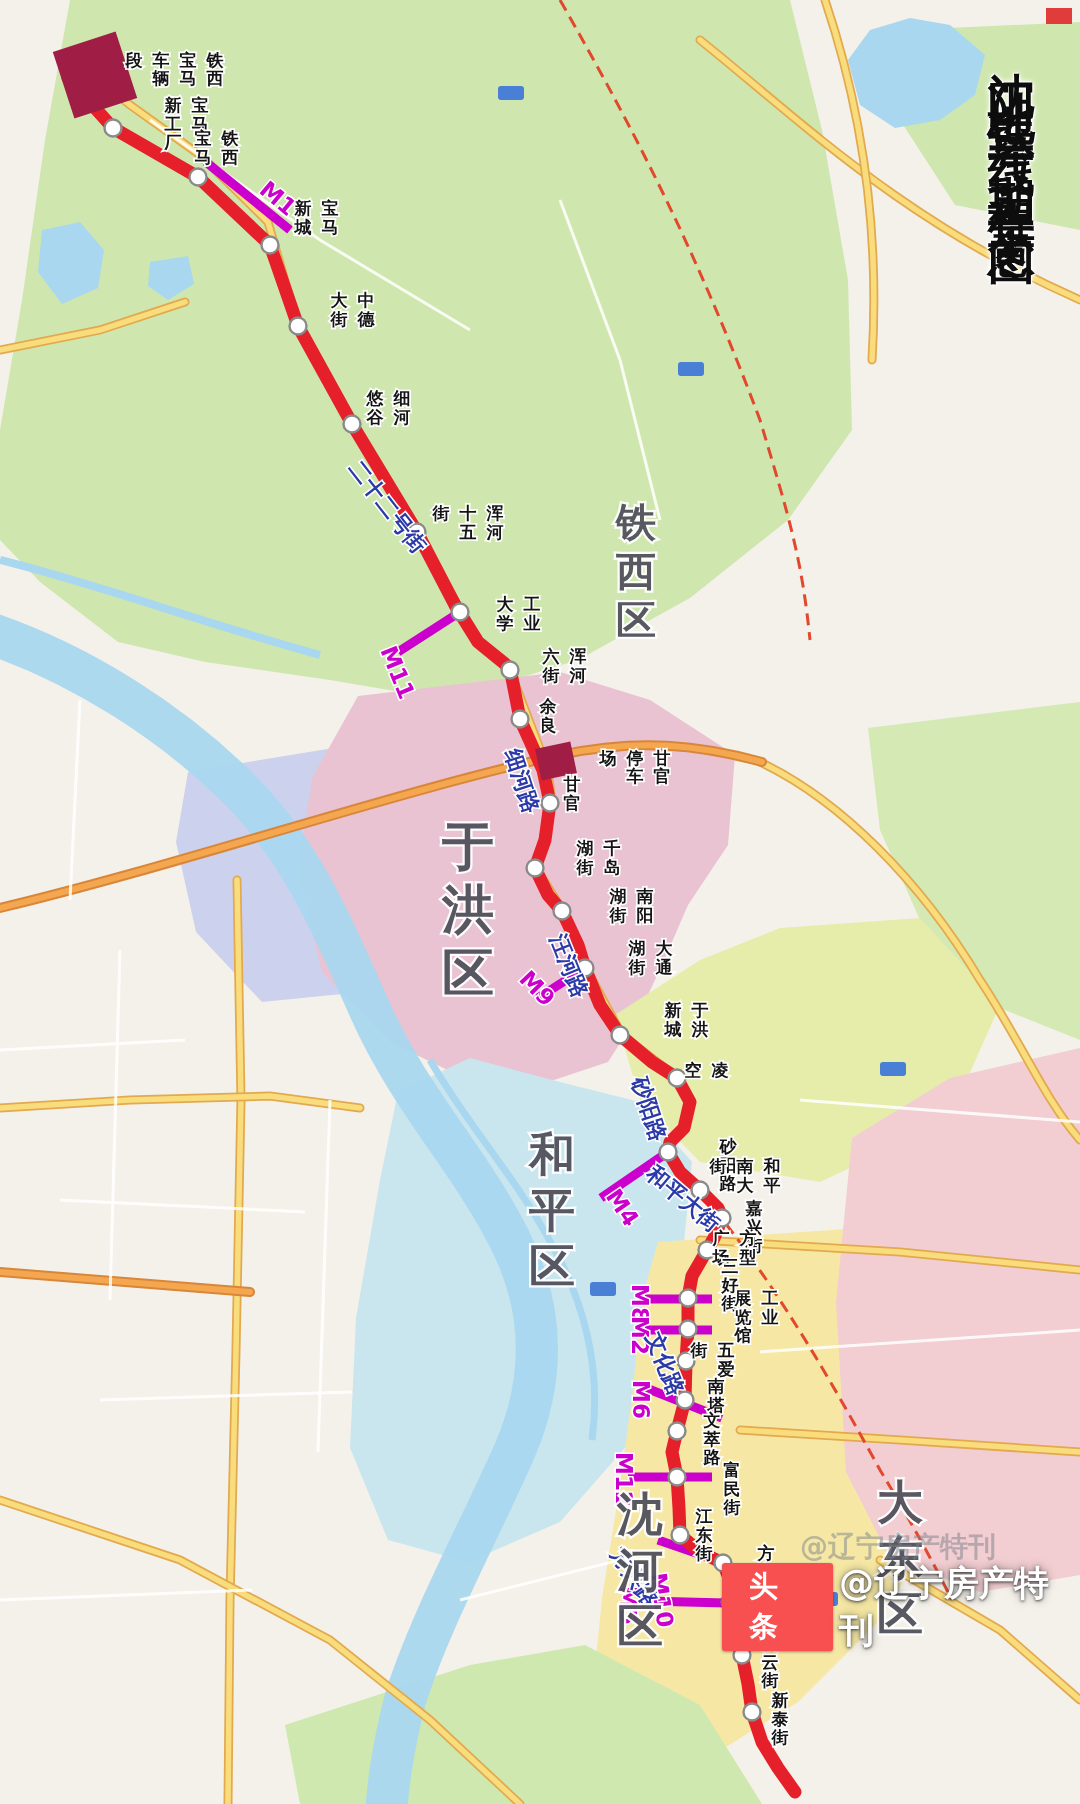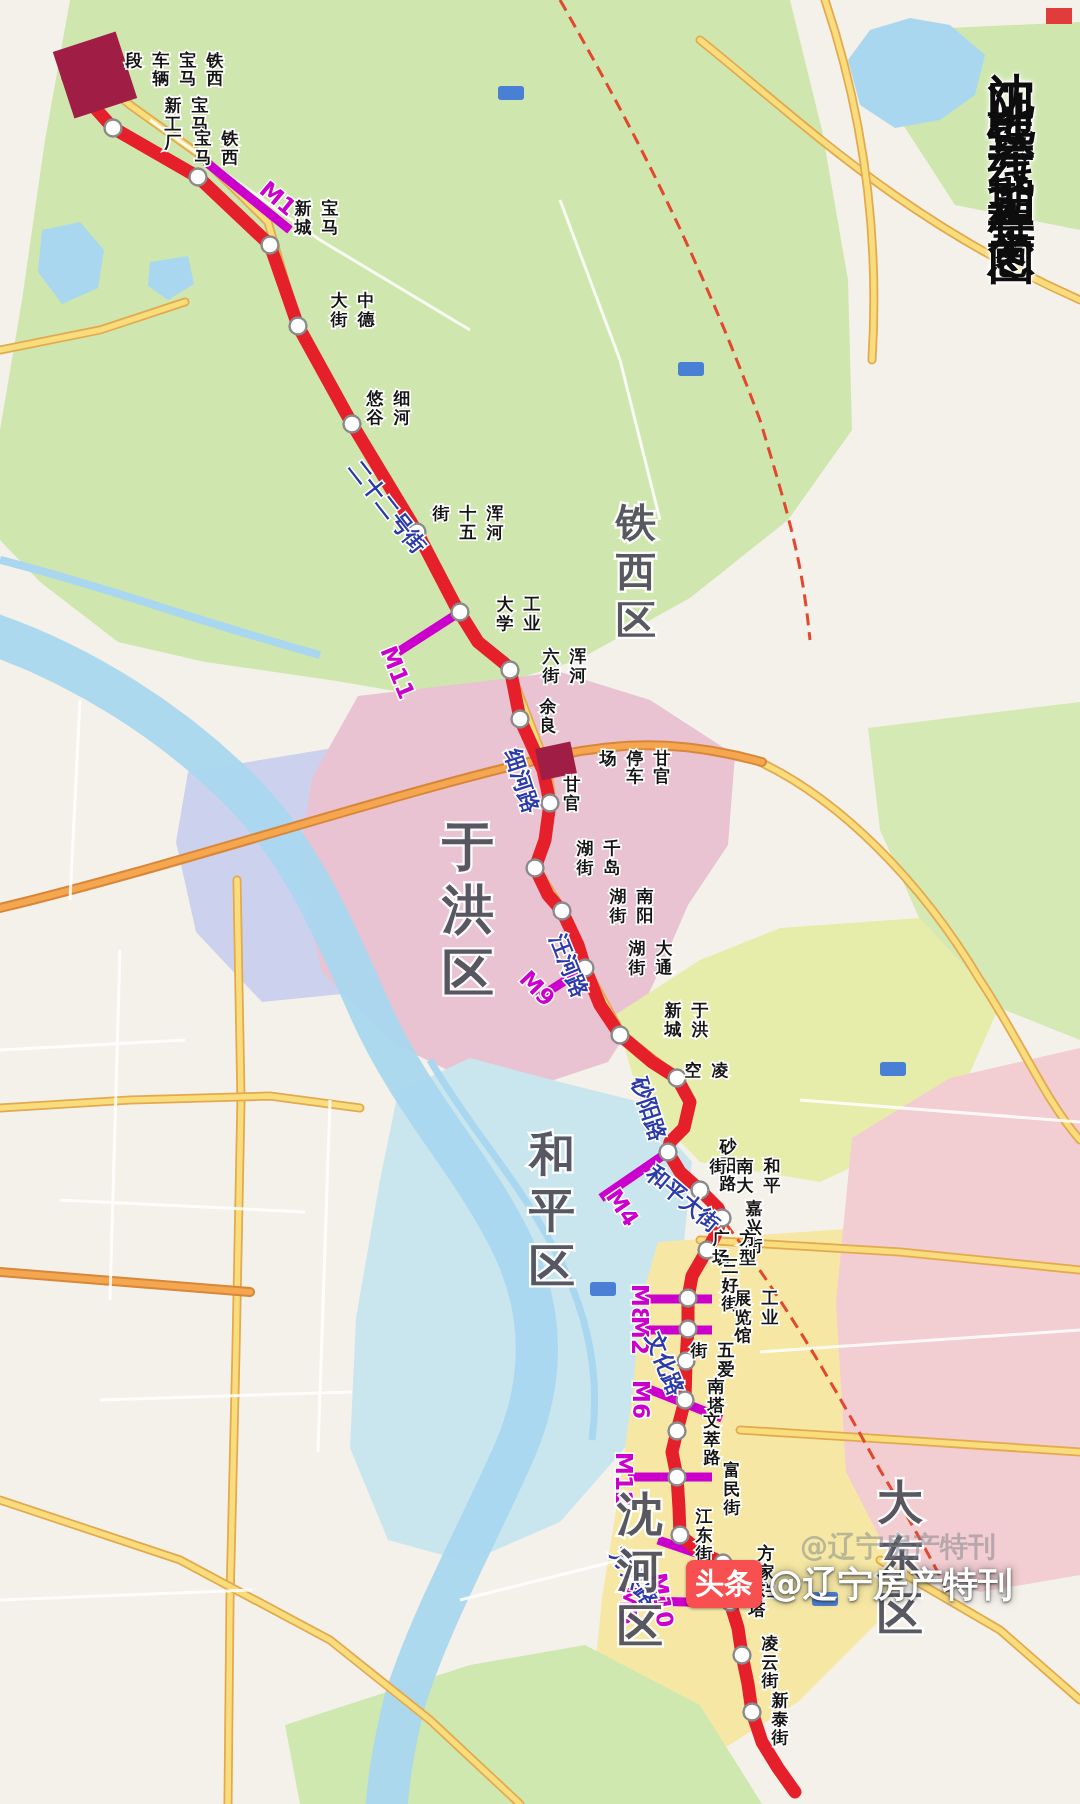--- a/index.html
+++ b/index.html
@@ -7,21 +7,21 @@
          background:#f4f1ea;font-family:"DejaVu Sans",sans-serif;}
   #map{position:absolute;left:0;top:0;width:100%;height:100%;}
   .map-title{
     position:absolute;left:981px;top:34px;width:56px;
     writing-mode:vertical-rl;text-orientation:upright;
     font-size:47px;font-weight:bold;color:#0d0d0d;letter-spacing:13px;
     text-shadow:0 0 3px #fff,0 0 6px #fff,1px 1px 1px #fff,-1px -1px 1px #fff;
     line-height:1.05;user-select:none;}
   .watermark{position:absolute;left:686px;top:1560px;display:flex;align-items:center;gap:6px;z-index:6;}
   .wm-logo{background:#f85050;color:#fff;font-weight:bold;font-size:29px;
-    padding:4px 9px;border-radius:8px;box-shadow:0 1px 3px rgba(0,0,0,.4);}
+    padding:4px 27px;border-radius:3px;box-shadow:0 1px 3px rgba(0,0,0,.4);margin-left:36px;}
   .wm-text{color:#fff;font-weight:bold;font-size:35px;
     text-shadow:0 1px 3px rgba(40,40,40,.85),0 0 8px rgba(60,60,60,.6);}
   .wm-ghost{position:absolute;left:800px;top:1528px;font-size:28px;font-weight:bold;
     color:#7d838b;opacity:.5;z-index:5;}
   svg text{user-select:none;}
   .slabel{font-weight:bold;fill:#141414;stroke:#ffffff;stroke-width:3.2px;paint-order:stroke;}
   .dlabel{font-weight:bold;fill:#51515c;stroke:#ffffff;stroke-width:4.5px;paint-order:stroke;opacity:.95;}
   .mlabel{font-weight:bold;stroke:#ffffff;stroke-width:3px;paint-order:stroke;}
   .rlabel{font-weight:bold;fill:#2b3aa8;stroke:#ffffff;stroke-width:3px;paint-order:stroke;}
 </style>

